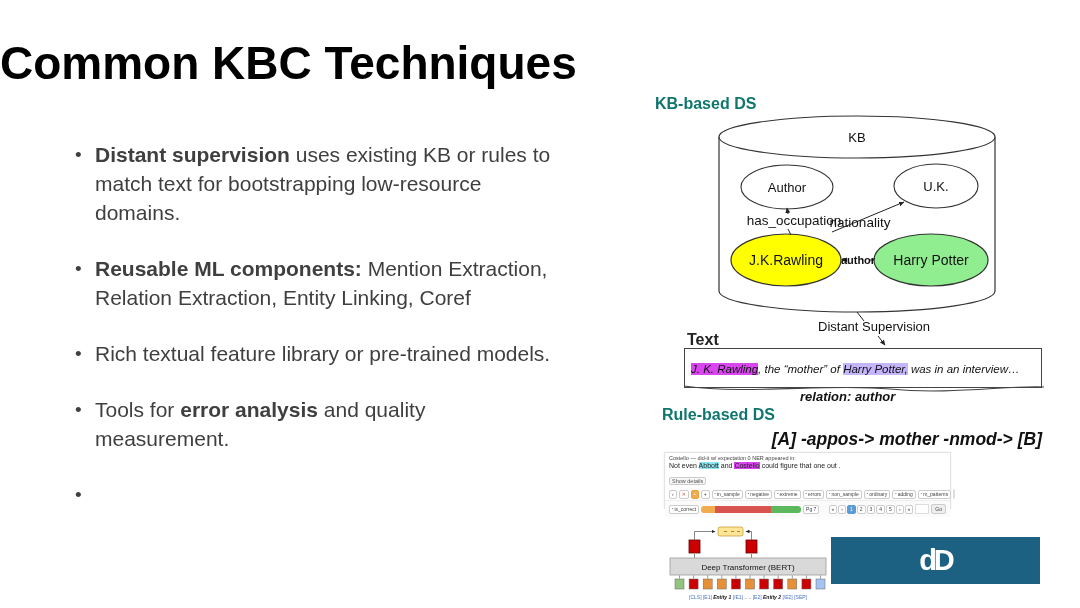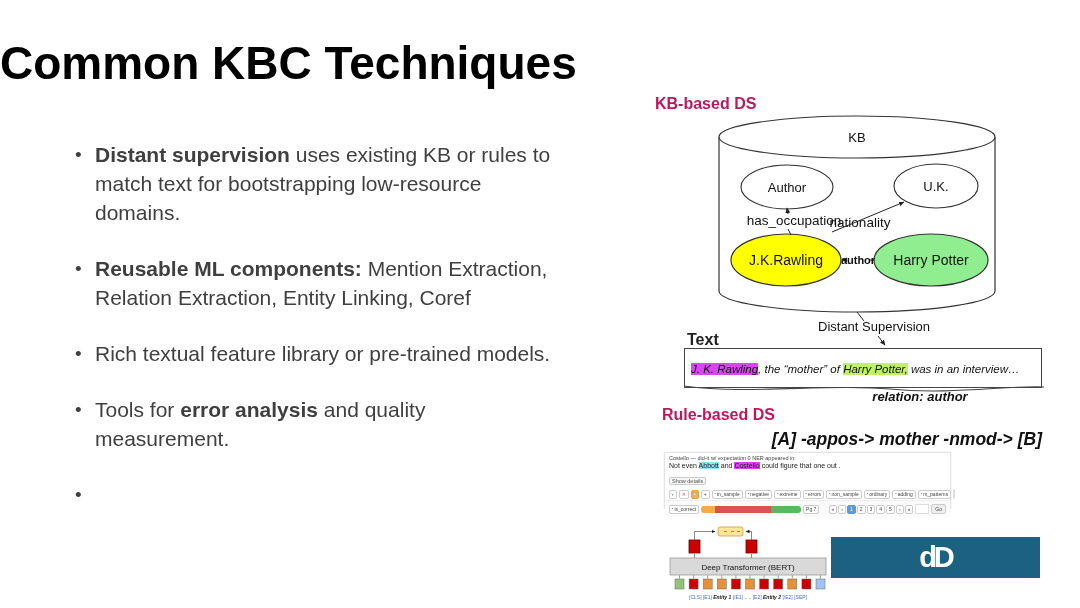--- a/index.html
+++ b/index.html
@@ -11,37 +11,37 @@
          font-size:46px;font-weight:bold;color:#000;}
 
   
   .bullets{position:absolute;left:62px;top:140px;width:580px;color:#3f3f3f;
            font-size:21px;line-height:29px;}
   .bullet{display:flex;margin-bottom:27px;}
   .dot{flex:0 0 33px;padding-left:13px;box-sizing:border-box;font-size:19px;}
   .btext{white-space:pre-line;}
   .btext .b{font-weight:bold;}
   .hl.yellow{background:#d946ef;}
-  .hl.green{background:#bef264;font-style:italic;}
+  .hl.green{background:#c4b5fd;font-style:italic;}
   .hl.cyan{background:#8ee6f2;}
 
   
-  .sec-head{position:absolute;font-size:16px;font-weight:bold;color:#be185d;}
+  .sec-head{position:absolute;font-size:16px;font-weight:bold;color:#0f766e;}
   #kb-head{left:655px;top:95px;}
   #rule-head{left:662px;top:406px;text-align:right;}
 
   
   svg text{font-family:"Liberation Sans",sans-serif;fill:#111;}
 
   
   .text-label{position:absolute;left:687px;top:331px;font-size:16px;color:#222;font-weight:bold;}
   .textbox{position:absolute;left:684px;top:348px;width:358px;height:40px;box-sizing:border-box;
            border:1.3px solid #444;background:#fff;font-style:italic;font-size:11.5px;
            padding:14px 0 0 6px;white-space:nowrap;color:#111;}
-  .relnote{position:absolute;left:800px;top:389px;width:240px;text-align:center;
+  .relnote{position:absolute;left:800px;top:389px;width:240px;text-align:left;
            font-size:13px;font-weight:bold;font-style:italic;color:#111;}
 
   
   .pattern{position:absolute;left:660px;top:429px;width:382px;text-align:right;
            font-size:17.5px;font-weight:bold;font-style:italic;color:#111;}
 
   
   .tool{position:absolute;left:664px;top:452px;width:287px;height:57px;box-sizing:border-box;
         background:#fff;border:1px solid #e3e3e3;box-shadow:0 0 2px rgba(0,0,0,.08);}
   .tool-head{padding:2px 4px 0;}
@@ -64,21 +64,21 @@
   .pchip.active{background:#5b9bd5;border-color:#5b9bd5;color:#fff;}
   .psize{width:12px;height:8px;border:1px solid #ddd;background:#fff;}
   .go{font-size:5px;background:#eee;border:1px solid #ccc;border-radius:2px;padding:1px 3px;color:#444;}
 
   
   .footer{position:absolute;left:14px;top:558px;display:flex;align-items:center;}
   .tencent{font-size:28px;font-weight:bold;font-style:italic;color:#2a5cb8;}
   .fdiv{width:2px;height:28px;background:#2a5cb8;margin:0 10px 0 8px;}
   .brand{font-size:28px;font-weight:bold;color:#333;letter-spacing:.5px;}
 
-  .ddbox{position:absolute;left:831px;top:537px;width:209px;height:41px;background:#1d6182;
+  .ddbox{position:absolute;left:831px;top:537px;width:209px;height:47px;background:#1d6182;
          display:flex;align-items:center;justify-content:center;gap:10px;}
   .ddglyph{color:#fff;font-weight:bold;font-size:29px;letter-spacing:-3px;}
   .ddname{color:#fff;font-size:26px;}
   .ddname .bold{font-weight:bold;}
 
   .abs{position:absolute;}
 </style>
 </head>
 <body>
 

